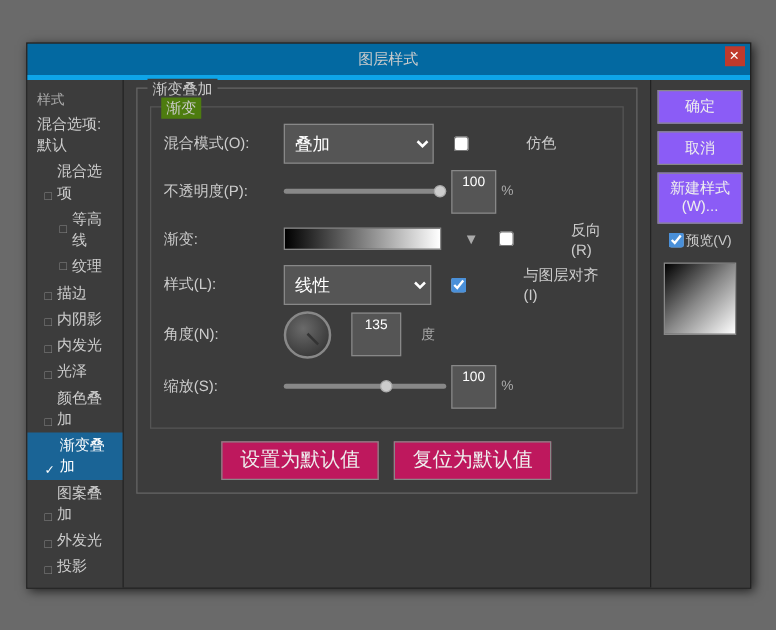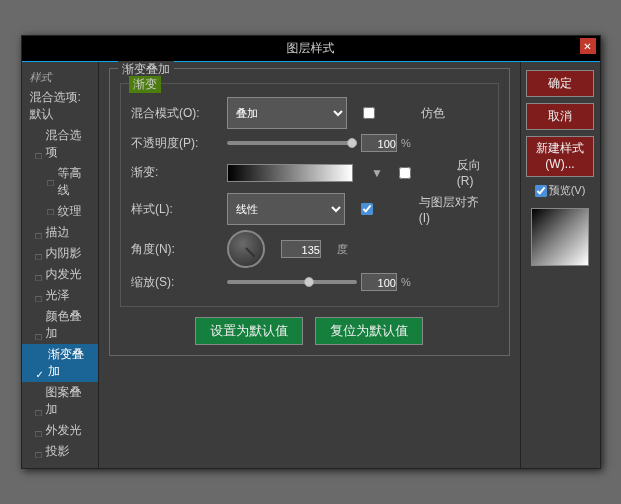--- a/index.html
+++ b/index.html
@@ -15,27 +15,27 @@
     }
     .dialog {
       width: 580px;
       background: #3c3c3c;
       border: 1px solid #222;
       box-shadow: 2px 2px 8px rgba(0,0,0,0.7);
       display: flex;
       flex-direction: column;
     }
     .title-bar {
-      background: #000000;
+      background: #0369a1;
       color: #ccc;
       text-align: center;
       padding: 4px 0;
       font-size: 12px;
       position: relative;
-      border-bottom: 1px solid #0ea5e9;
+      border-bottom: 4px solid #0ea5e9;
     }
     .title-bar .close-btn {
       position: absolute;
       right: 4px;
       top: 2px;
       background: #c0392b;
       color: white;
       border: none;
       width: 16px;
       height: 16px;
@@ -55,21 +55,20 @@
       width: 110px;
       background: #3c3c3c;
       border-right: 1px solid #222;
       padding: 6px 0;
       color: #ccc;
     }
     .left-panel .section-title {
       padding: 2px 8px;
       color: #aaa;
       font-size: 11px;
-      font-style: italic;
     }
     .left-panel .item {
       display: flex;
       align-items: flex-end;
       padding: 2px 8px 2px 14px;
       color: #ccc;
       cursor: pointer;
       font-size: 12px;
     }
     .left-panel .item.active {
@@ -152,21 +151,21 @@
     .form-label-sm {
       color: #ccc;
       font-size: 12px;
       margin-left: 42px;
     }
     select {
       background: #555;
       color: #fff;
       border: 1px solid #888;
       padding: 1px 4px;
-      font-size: 11px;
+      font-size: 14px;
       height: 32px;
     }
     input[type="range"] {
       -webkit-appearance: none;
       height: 4px;
       background: #888;
       border-radius: 2px;
       cursor: pointer;
     }
     input[type="range"]::-webkit-slider-thumb {
@@ -181,23 +180,23 @@
       display: flex;
       align-items: center;
       gap: 4px;
       flex: 1;
     }
     .value-box {
       background: #555;
       border: 1px solid #888;
       color: #fff;
       width: 36px;
-      text-align: right;
+      text-align: center;
       font-size: 11px;
-      height: 18px;
+      height: 35px;
       line-height: 18px;
     }
     .unit-label {
       color: #aaa;
       font-size: 11px;
     }
     .checkbox-row {
       display: flex;
       align-items: center;
       gap: 4px;
@@ -242,42 +241,42 @@
       transform: translateX(-50%) rotate(45deg);
       transform-origin: bottom center;
     }
     .btn-row {
       display: flex;
       justify-content: center;
       gap: 12px;
       margin-top: 10px;
     }
     .flat-btn {
-      background: #15803d;
+      background: #be185d;
       color: #eee;
       border: 1px solid #888;
       padding: 4px 14px;
       cursor: pointer;
-      font-size: 13px;
+      font-size: 16px;
       font-family: 'Microsoft YaHei', SimSun, sans-serif;
     }
     
     .right-panel {
       width: 80px;
       background: #3c3c3c;
       border-left: 1px solid #222;
       padding: 8px 6px;
       display: flex;
       flex-direction: column;
       gap: 6px;
       align-items: center;
     }
     .right-btn {
       width: 68px;
-      background: #7f1d1d;
+      background: #8b5cf6;
       color: #eee;
       border: 1px solid #888;
       padding: 4px 6px;
       cursor: pointer;
       font-size: 12px;
       text-align: center;
       font-family: 'Microsoft YaHei', SimSun, sans-serif;
     }
     .preview-box {
       width: 58px;

